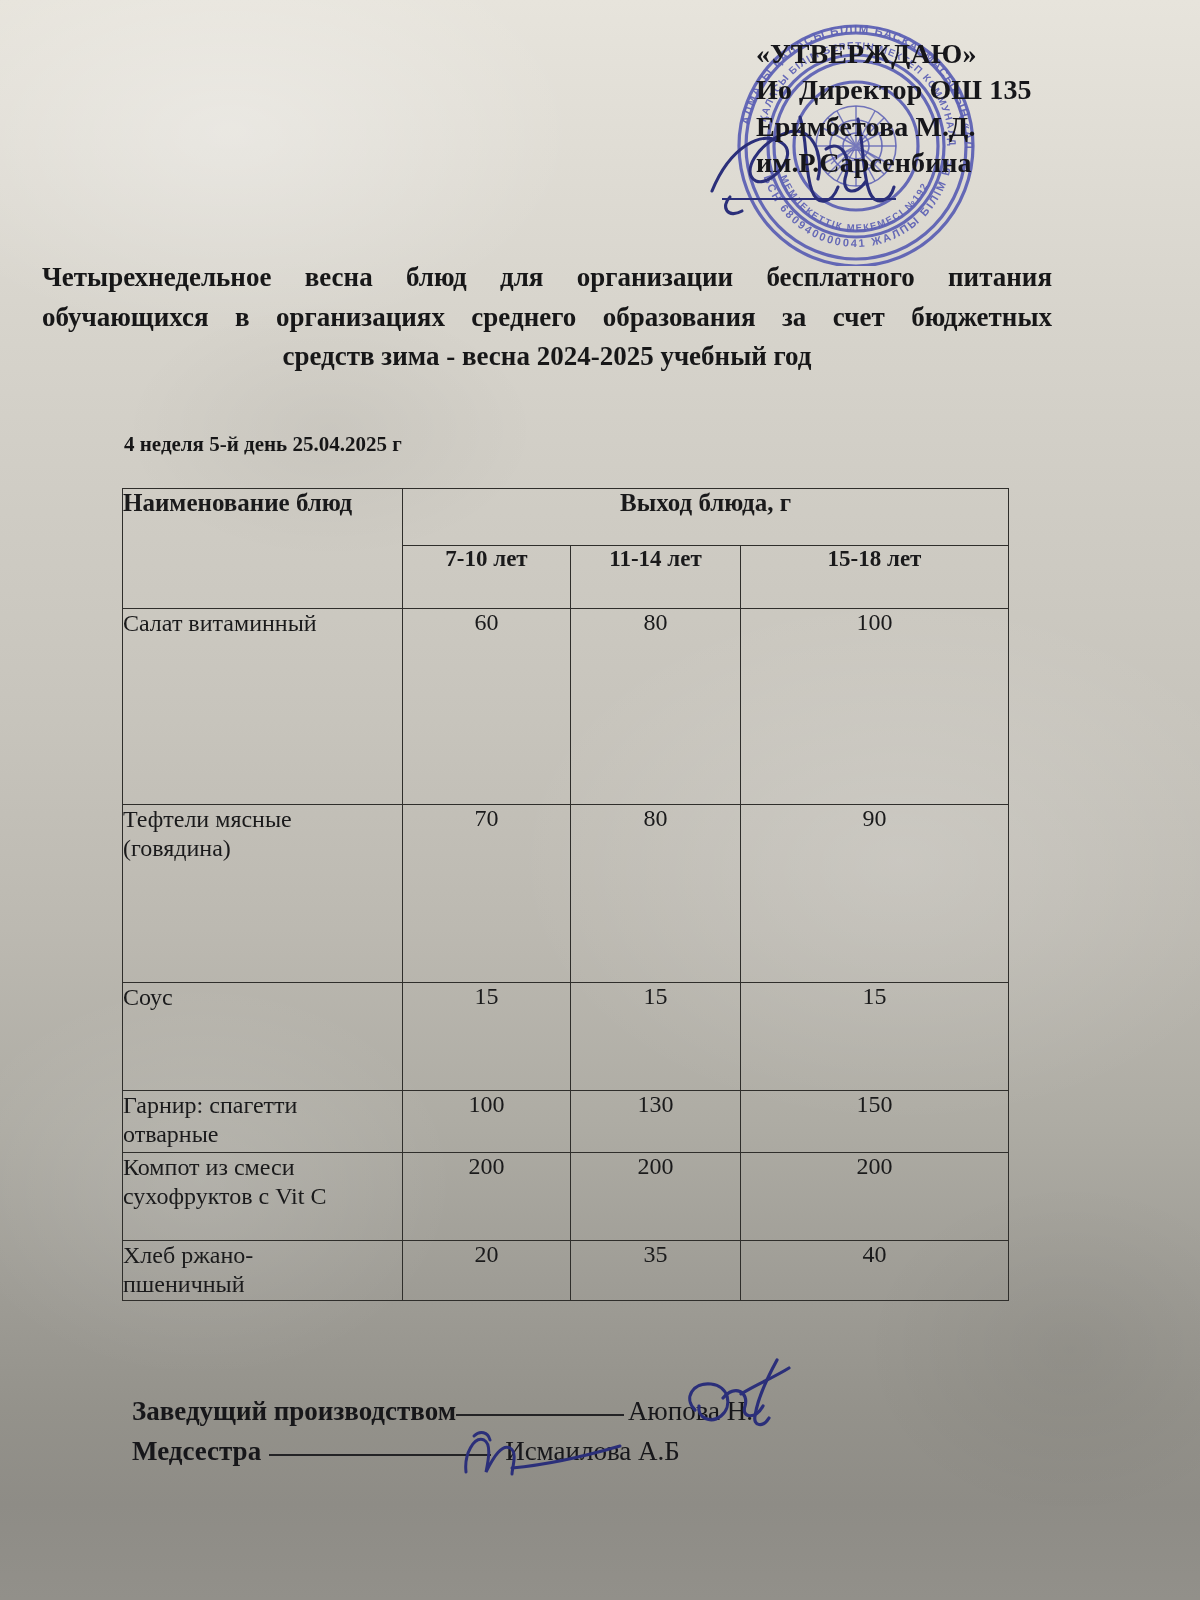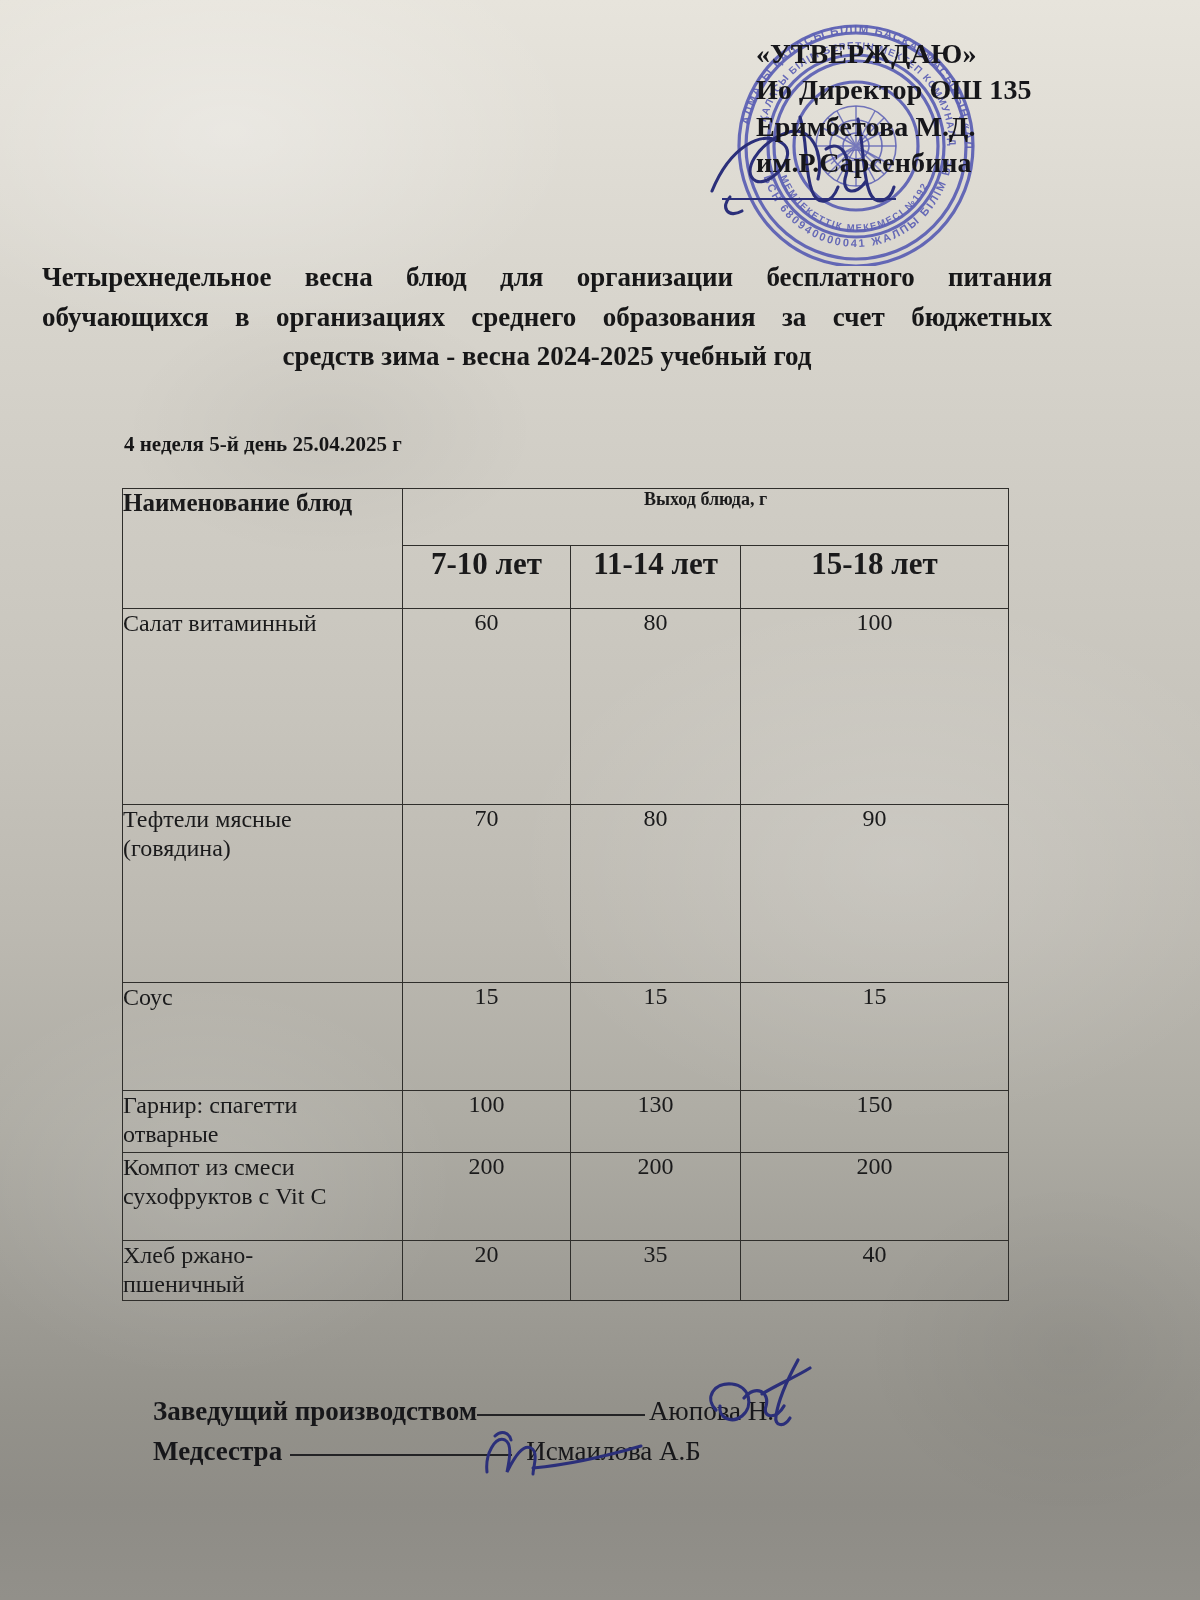--- a/index.html
+++ b/index.html
@@ -128,36 +128,36 @@
     color: #1a1a1b;
     vertical-align: top;
   }
   .c-name  { width: 280px; }
   .c-a1    { width: 168px; }
   .c-a2    { width: 170px; }
   .c-a3    { width: 268px; }
 
   th.span-head {
     height: 56px;
-    font-size: 18px;
+    font-size: 25px;
     font-weight: bold;
     text-align: center;
     vertical-align: middle;
   }
   th.name-head {
     font-size: 25px;
     font-weight: bold;
     text-align: left;
     padding-left: 22px;
     vertical-align: middle;
     margin-left: 24px;
   }
   th.age-head {
     height: 62px;
-    font-size: 31px;
+    font-size: 23px;
     font-weight: bold;
     text-align: center;
     vertical-align: middle;
   }
   th.age-head.a3 { padding-left: 20px; }
 
   td.dish {
     font-size: 24px;
     line-height: 1.22;
     padding: 9px 6px 0 18px;
@@ -173,21 +173,21 @@
     font-size: 24px;
     text-align: center;
     vertical-align: bottom;
     padding-bottom: 10px;
   }
   td.bottomval.a3 { padding-left: 18px; font-family: Liberation Serif, serif; }
 
   
   #footer {
     position: absolute;
-    left: 153px;
+    left: 132px;
     top: 1396px;
     width: 900px;
     z-index: 3;
     font-size: 27px;
     color: #17171a;
   }
   .foot-row {
     position: relative;
     height: 40px;
     white-space: nowrap;

